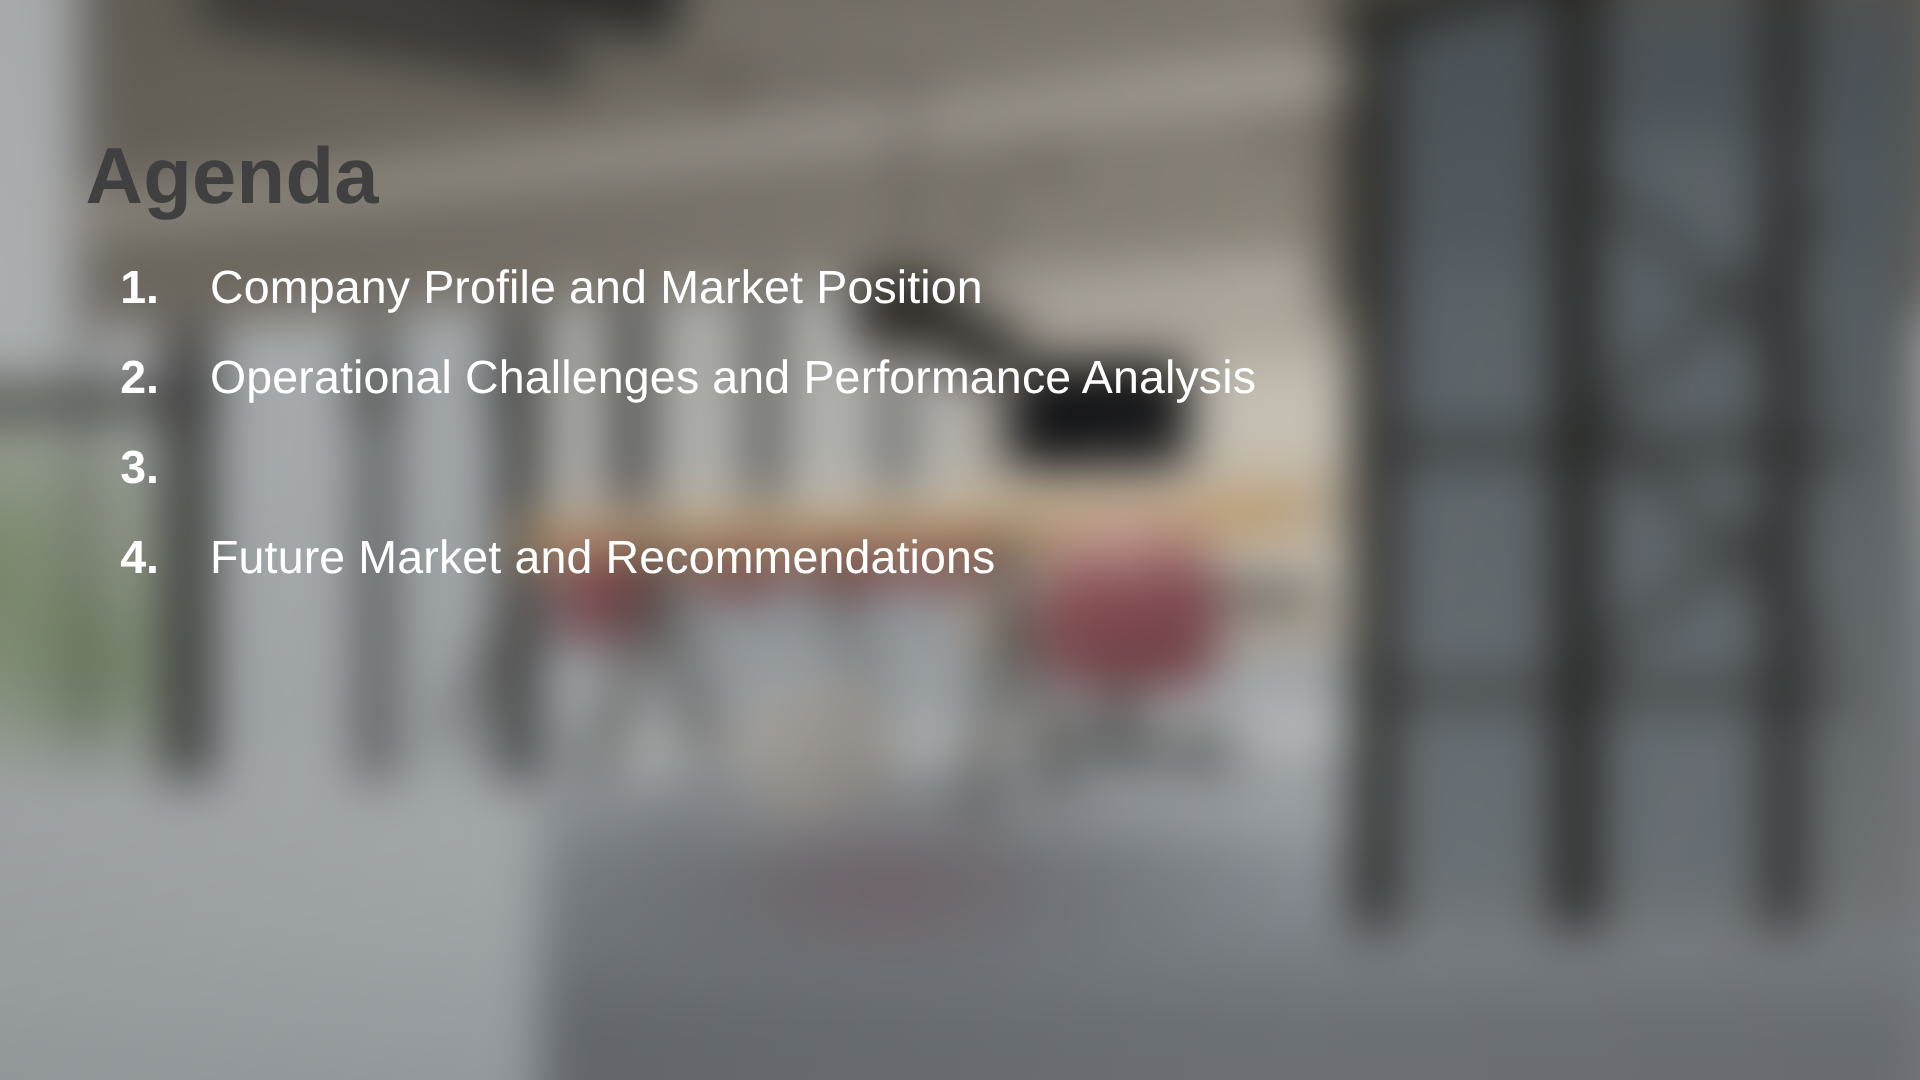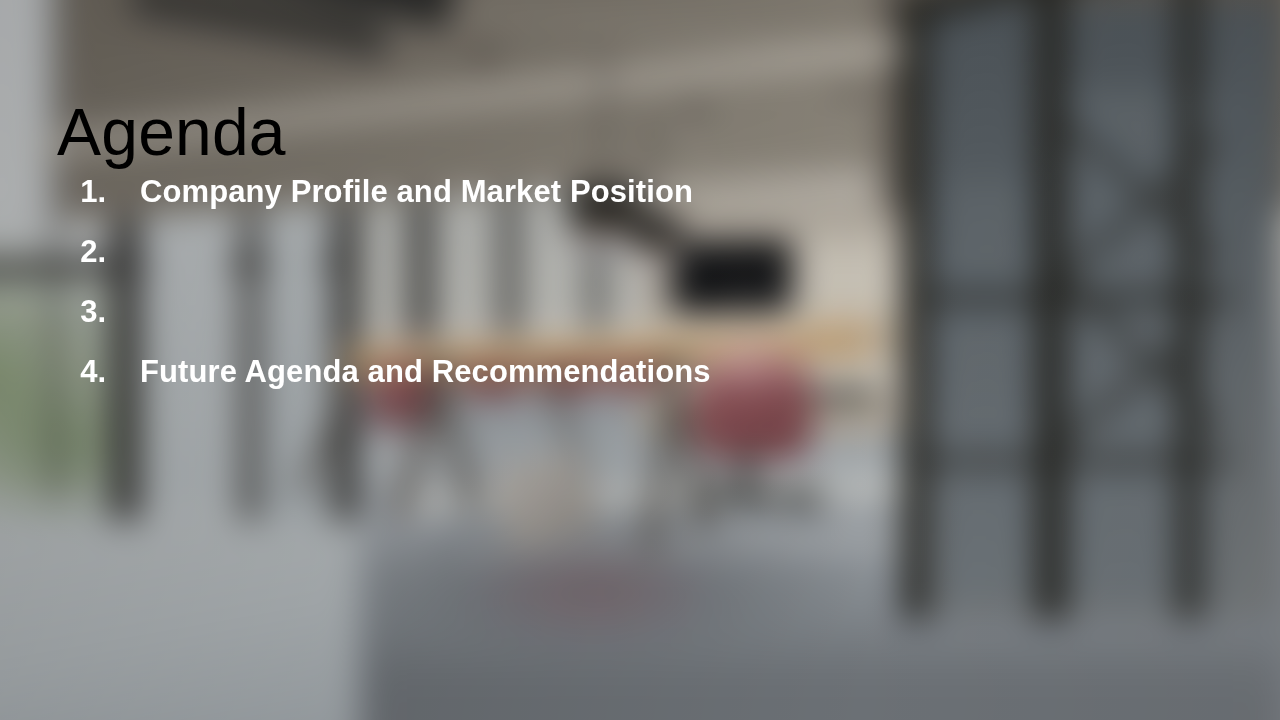--- a/index.html
+++ b/index.html
@@ -217,23 +217,23 @@
 
   
   #content {
     position: absolute;
     inset: 0;
   }
   #title {
     position: absolute;
     left: 57px;
     top: 55px;
-    font-size: 66px;
-    font-weight: 400;
-    color: #000000;
+    font-size: 53px;
+    font-weight: 700;
+    color: #404040;
     letter-spacing: 0.2px;
     line-height: 1;
     white-space: nowrap;
   }
   #agenda-list {
     position: absolute;
     left: 0;
     top: 146px;
     margin: 0;
     padding: 0;
@@ -250,21 +250,21 @@
     font-size: 31px;
     font-weight: 700;
     color: #ffffff;
     line-height: 1;
     position: relative;
     top: 30px;
   }
   .item-text {
     margin-left: 34px;
     font-size: 31px;
-    font-weight: 700;
+    font-weight: 400;
     color: #ffffff;
     line-height: 1;
     position: relative;
     top: 30px;
     white-space: nowrap;
     letter-spacing: 0.1px;
   }
 </style>
 </head>
 <body>
@@ -382,24 +382,25 @@
   <div id="content">
     <h1 id="title">Agenda</h1>
 
     <ol id="agenda-list">
       <li class="agenda-item">
         <span class="item-num">1.</span>
         <span class="item-text">Company Profile and Market Position</span>
       </li>
       <li class="agenda-item">
         <span class="item-num">2.</span>
+        <span class="item-text">Operational Challenges and Performance Analysis</span>
       </li>
       <li class="agenda-item">
         <span class="item-num">3.</span>
       </li>
       <li class="agenda-item">
         <span class="item-num">4.</span>
-        <span class="item-text">Future Agenda and Recommendations</span>
+        <span class="item-text">Future Market and Recommendations</span>
       </li>
     </ol>
   </div>
 
 </div>
 
 </body></html>

